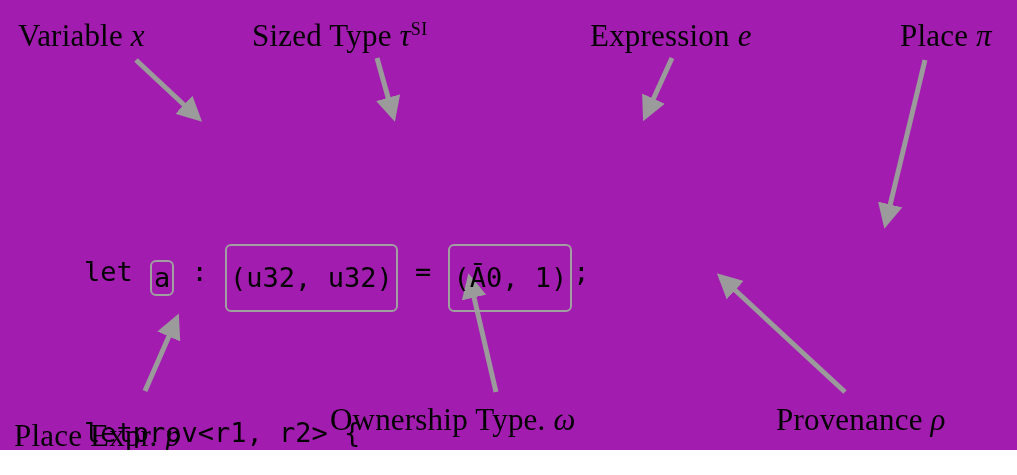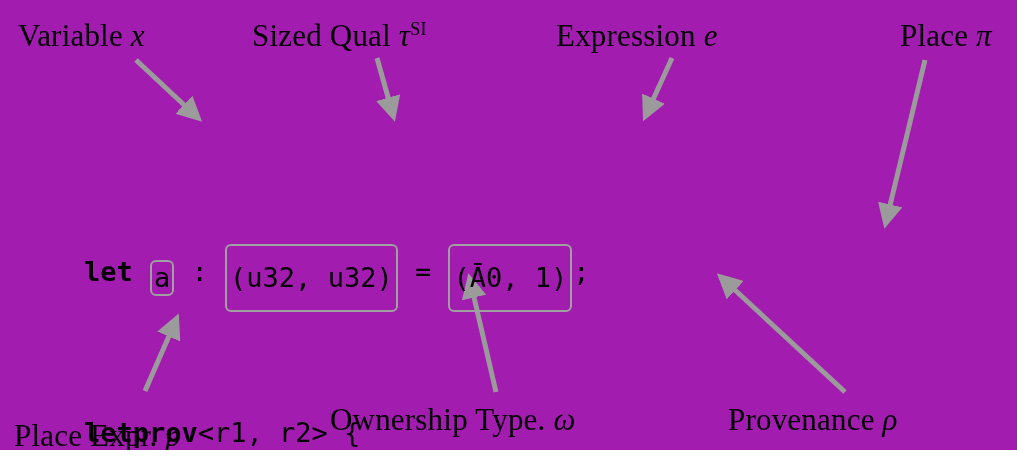--- a/index.html
+++ b/index.html
@@ -47,21 +47,21 @@
     font-size: 27px;
     line-height: 42px;
     color: #000000;
     white-space: pre;
   }
   .cline {
     position: relative;
     height: 42px;
     white-space: pre;
   }
-  .kw { font-weight: bold; text-align: center; }
+  .kw { font-weight: normal; text-align: center; }
   .box {
     display: inline-block;
     border: 2px solid #a0a0a0;
     border-radius: 6px;
     padding: 17px 3px;
     margin: 0 1px;
     line-height: 30px;
     vertical-align: -6px;
     background: transparent;
   }
@@ -103,25 +103,25 @@
 
     <line x1="845" y1="392" x2="722" y2="278" stroke="#9b9b9b" stroke-width="5" marker-end="url(#ah)"></line>
   </svg>
 
   <div class="label" style="left:18px; top:20px;">
     <span>Variable</span>
     <span class="mathvar">x</span>
   </div>
 
   <div class="label" style="left:252px; top:20px;">
-    <span>Sized Qual</span>
+    <span>Sized Type</span>
     <span class="mathvar">τ</span><span class="sup">SI</span>
   </div>
 
-  <div class="label" style="left:556px; top:20px;">
+  <div class="label" style="left:590px; top:20px;">
     <span>Expression</span>
     <span class="mathvar">e</span>
   </div>
 
   <div class="label" style="left:900px; top:20px;">
     <span>Place</span>
     <span class="mathvar">π</span>
   </div>
 
   <div id="code">
@@ -141,18 +141,18 @@
   <div class="label" style="left:14px; top:404px;margin-top:16px;">
     <span>Place Expr.</span>
     <span class="mathvar">p</span>
   </div>
 
   <div class="label" style="left:330px; top:404px;">
     <span>Ownership Type.</span>
     <span class="mathvar">ω</span>
   </div>
 
-  <div class="label" style="left:728px; top:404px;text-align:right;">
+  <div class="label" style="left:776px; top:404px;text-align:right;">
     <span>Provenance</span>
     <span class="mathvar">ρ</span>
   </div>
 
 </div>
 
 </body></html>

